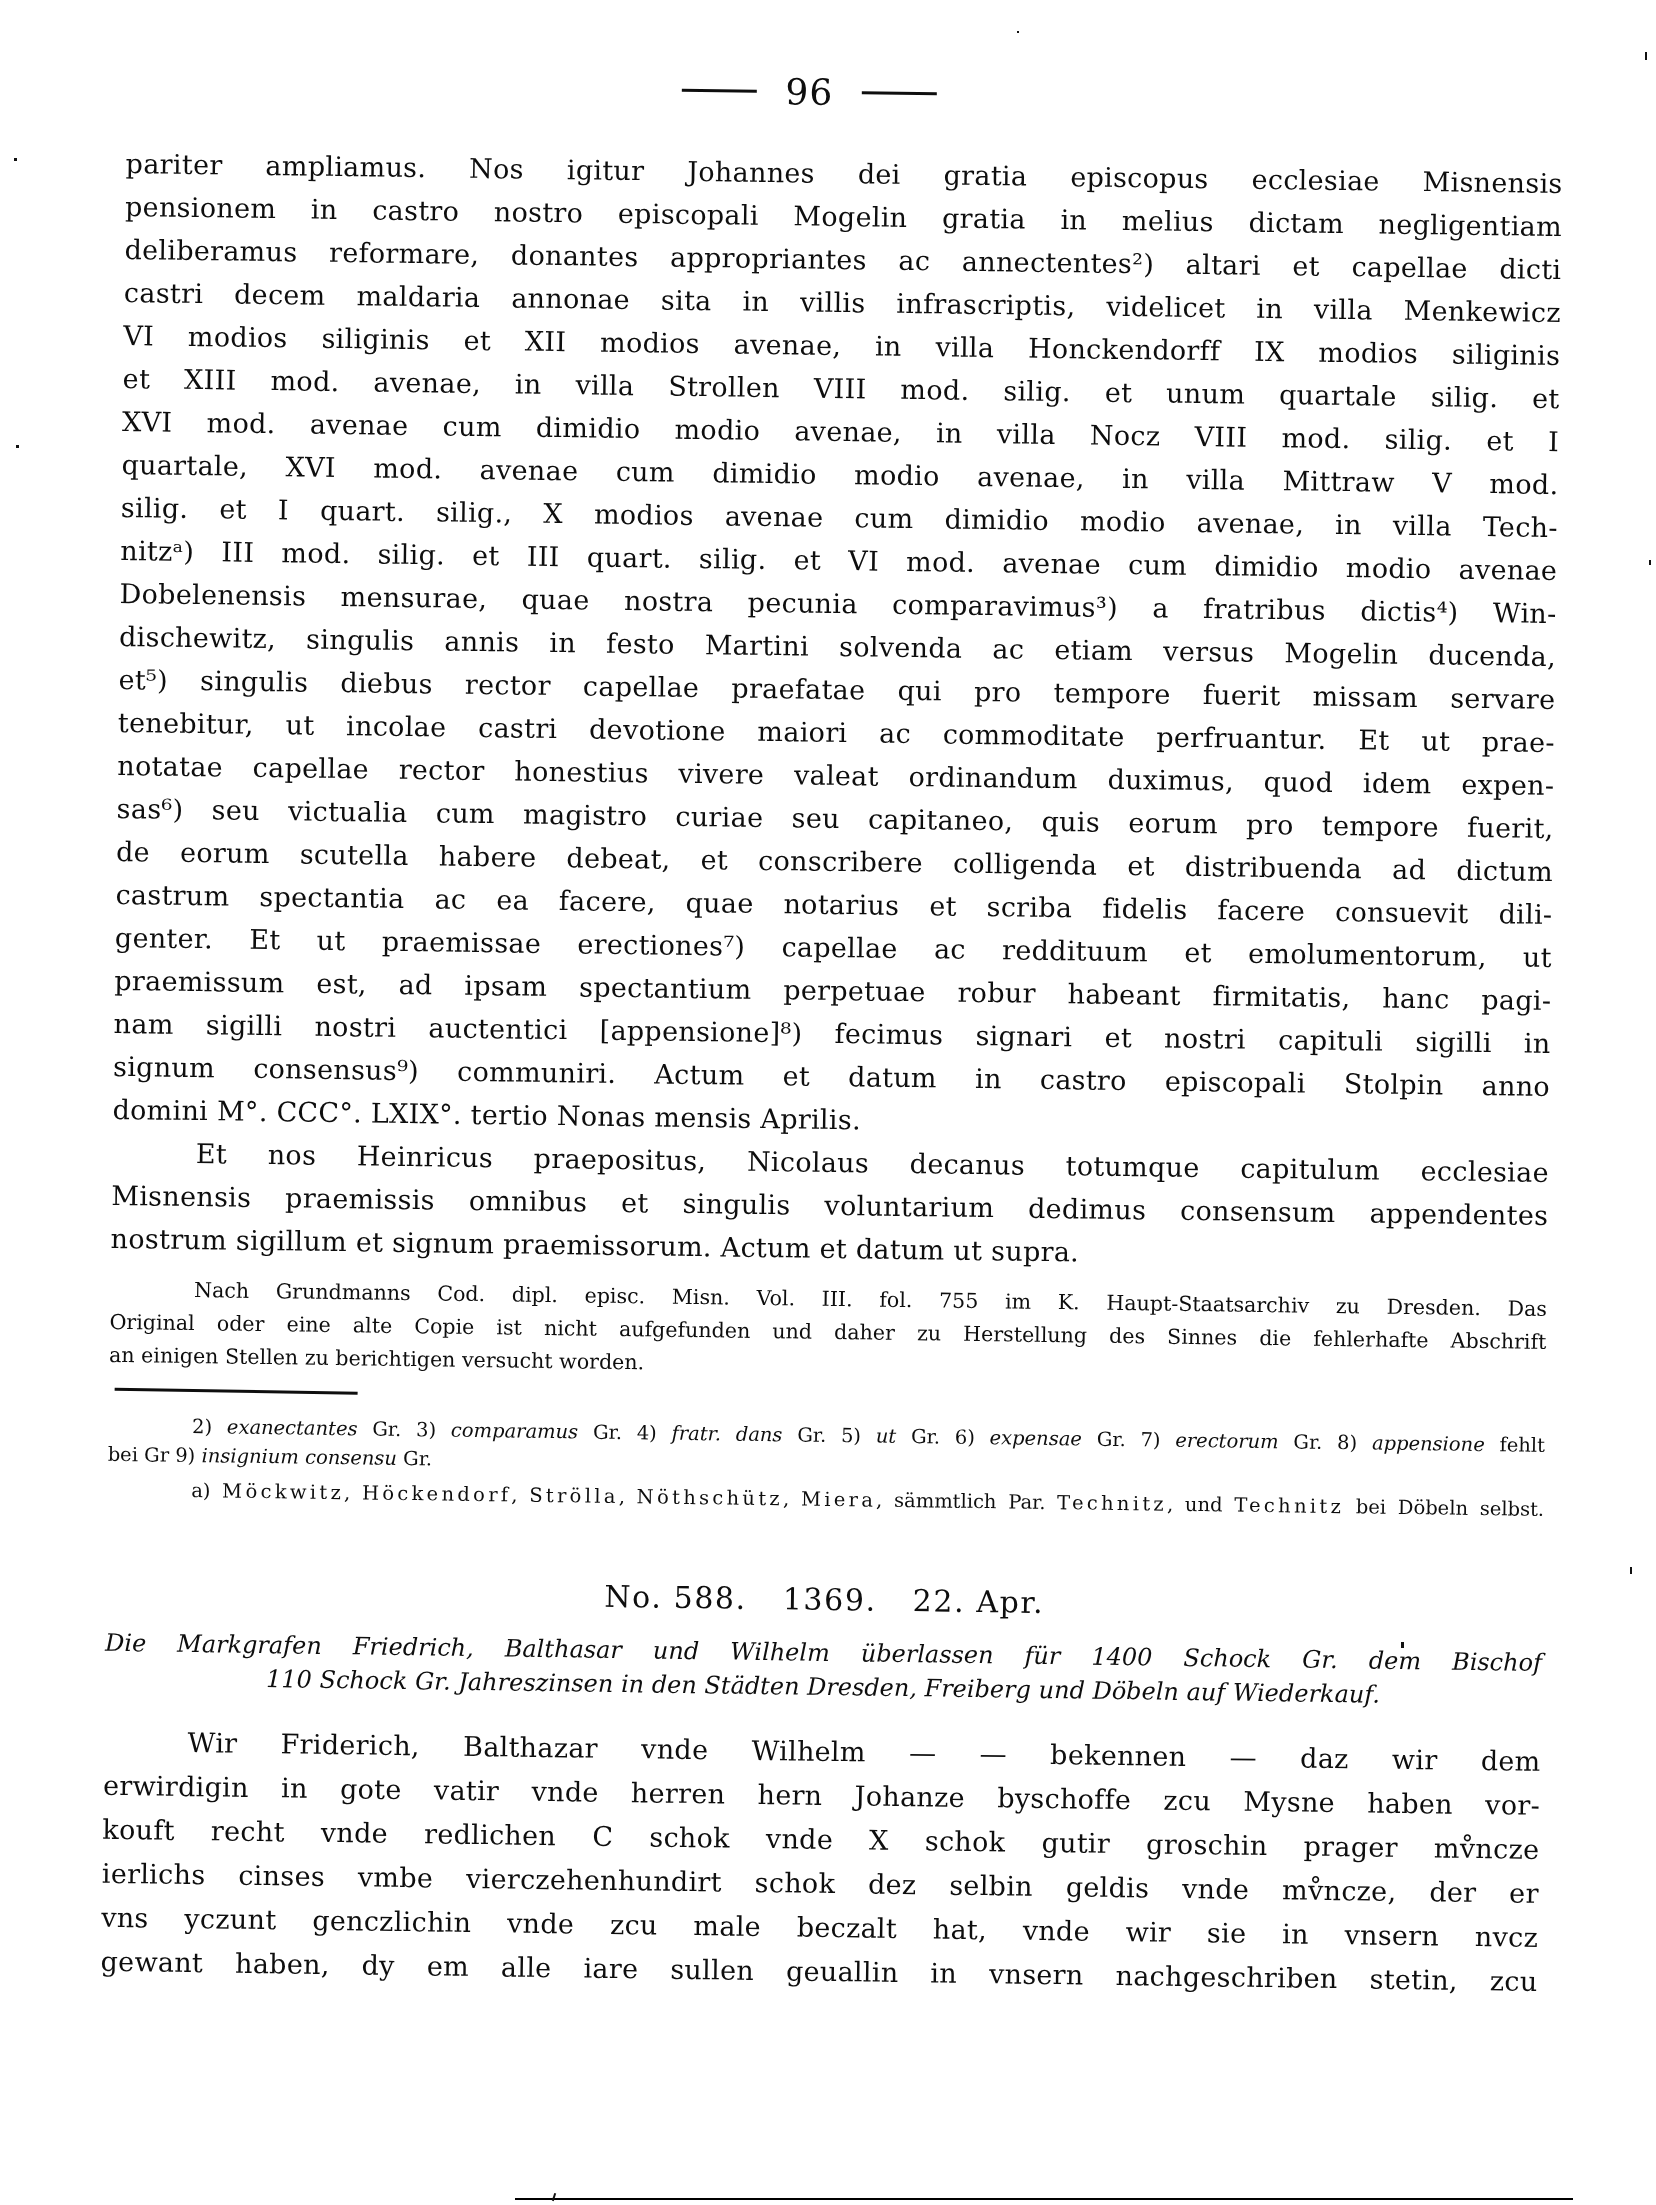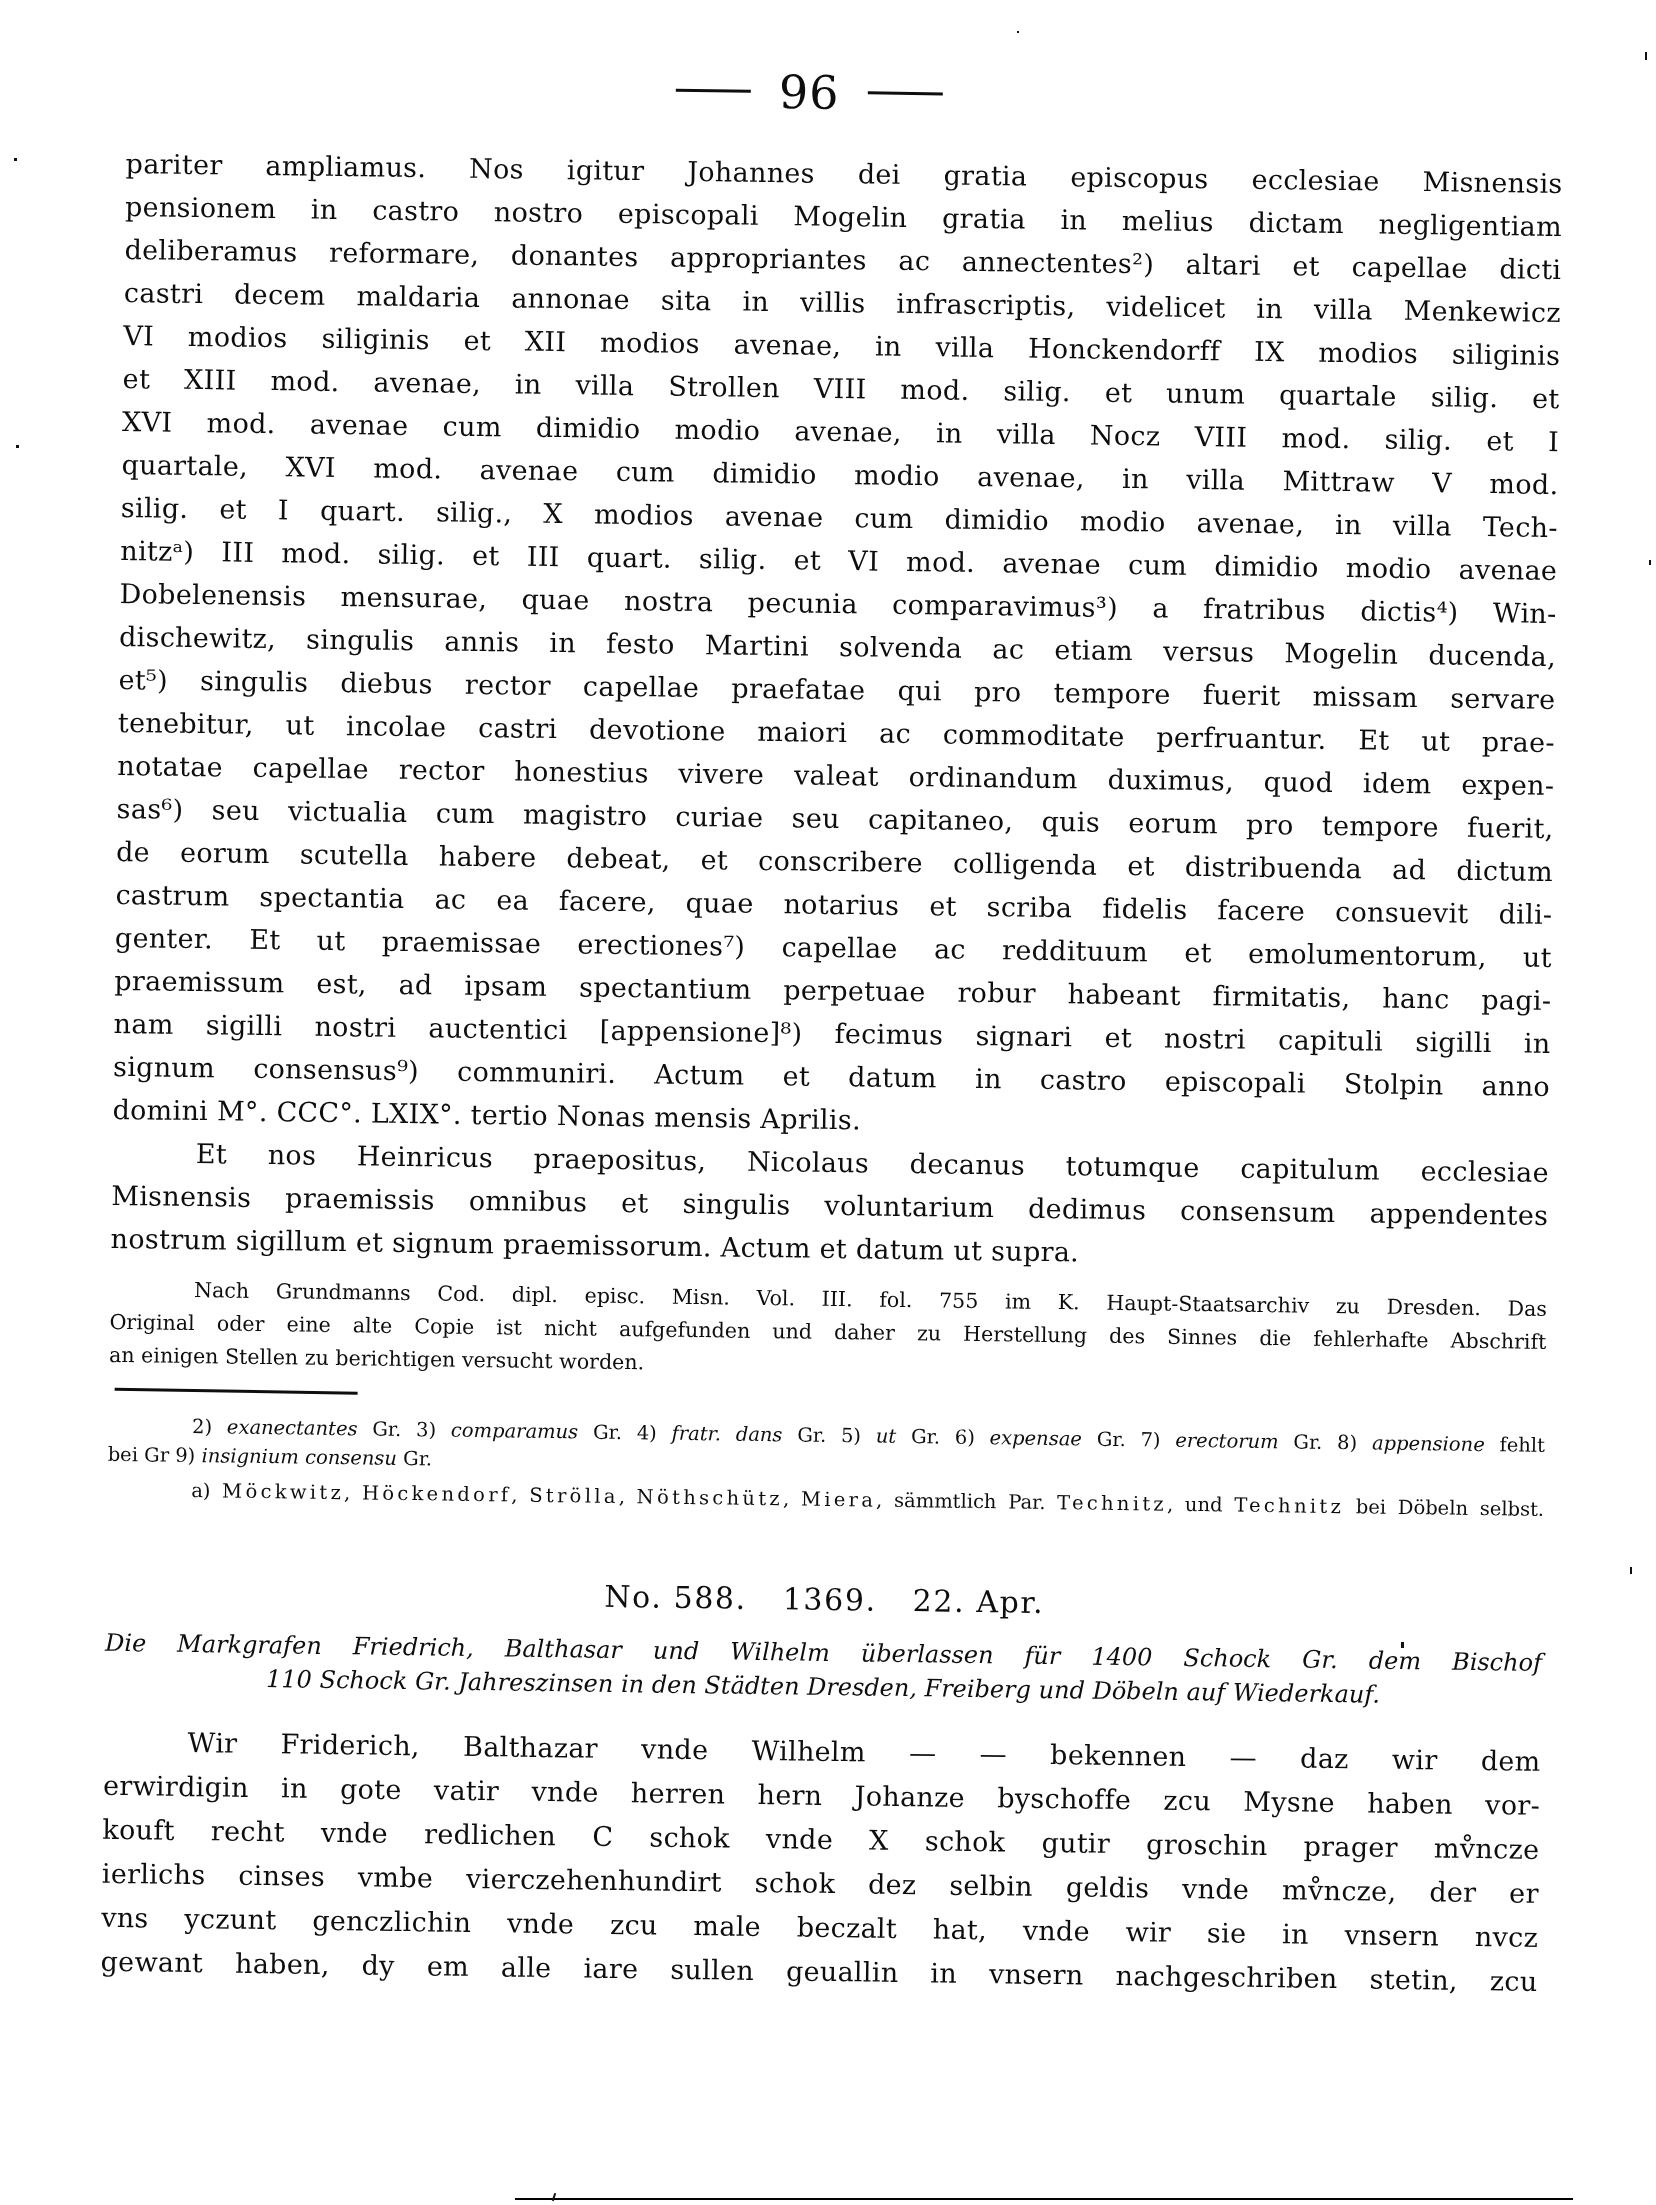--- a/index.html
+++ b/index.html
@@ -13,21 +13,21 @@
     transform:rotate(0.8deg);
     transform-origin:126px 146px;
   }
   .abs{position:absolute;}
   
   #pagehead{
     left:673px;top:61px;width:271px;height:43px;
     display:flex;align-items:center;justify-content:center;gap:28px;
   }
   #pagehead .rule{width:75px;height:3.8px;background:#0e0e0e;}
-  #pagenum{font-size:46px;letter-spacing:1.1px;}
+  #pagenum{font-size:36px;letter-spacing:1.1px;}
   
   .txtblock{left:126px;width:1437px;}
   .ln{text-align:justify;text-align-last:justify;}
   .ln.end{text-align-last:left;}
   .ln.ctr{text-align:center;text-align-last:center;}
   .ln.ind{text-indent:84px;}
   .i{font-style:italic;}
   .sp{letter-spacing:3.3px;}
   
   #latin  {top:142px;font-size:27px;line-height:43px;letter-spacing:0.3px;}

